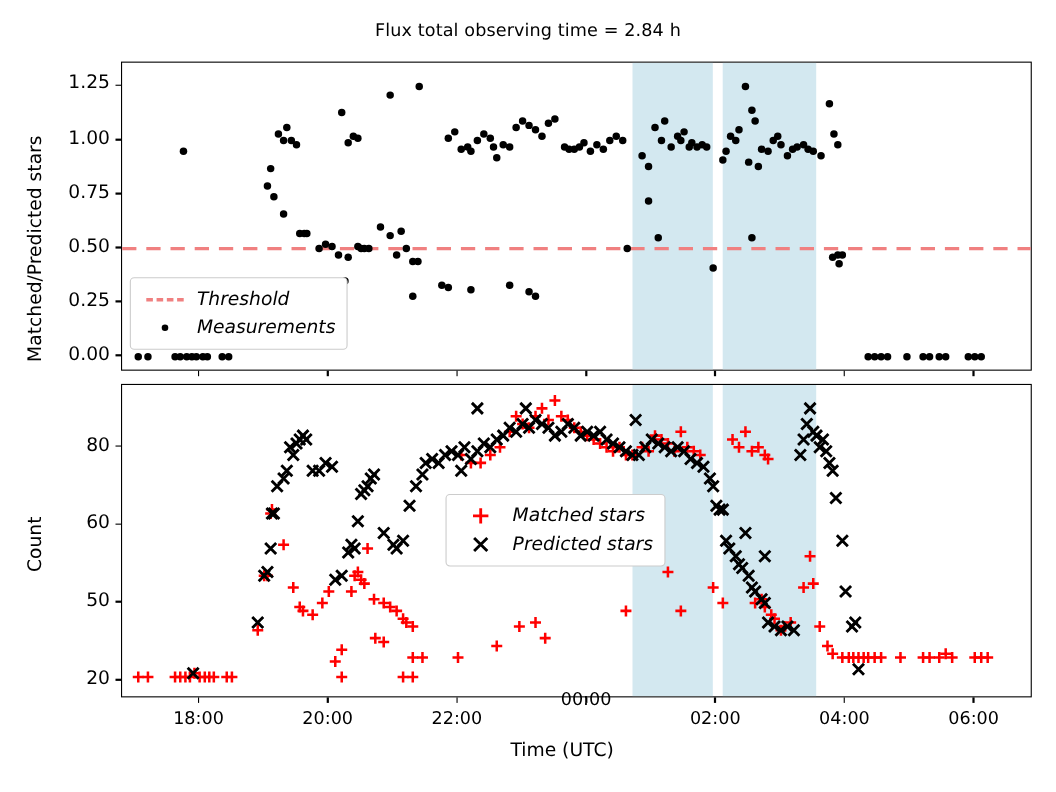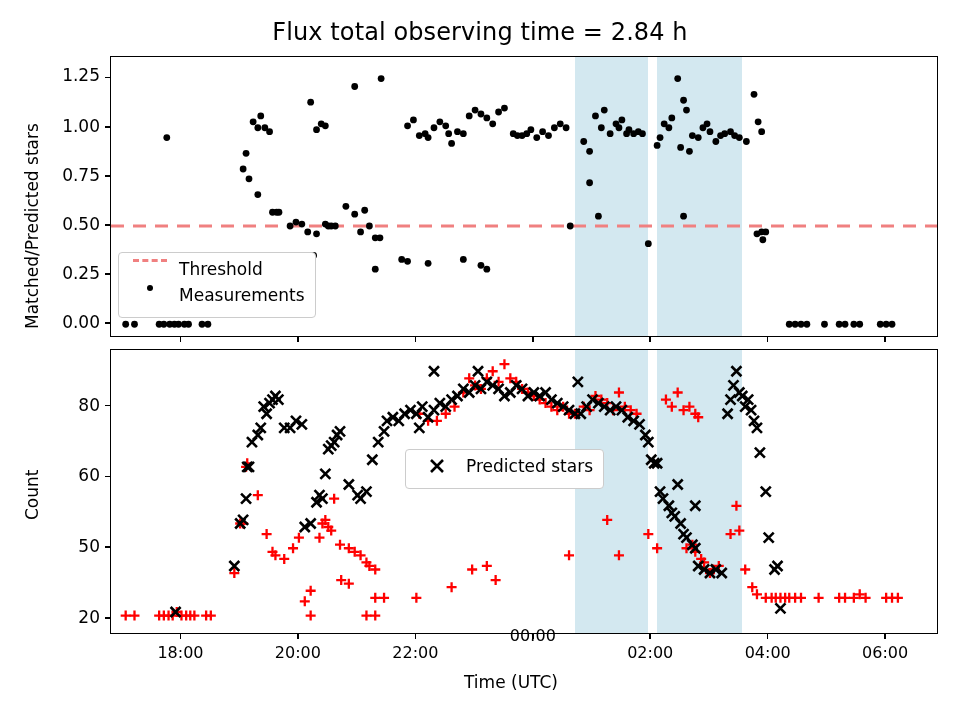--- a/index.html
+++ b/index.html
@@ -1,21 +1,21 @@
 <!DOCTYPE html>
 <html><head>
 <meta charset="utf-8">
 <style>
   html,body{margin:0;padding:0;background:#ffffff;}
   body{width:960px;height:720px;font-family:"DejaVu Sans","Liberation Sans",sans-serif;}
   #stage{position:relative;width:960px;height:720px;overflow:hidden;background:#fff;}
 
   .title{
     position:absolute;left:0;top:18px;width:960px;text-align:center;
-    font-size:24px;color:#000;letter-spacing:.1px;
+    font-size:16px;color:#000;letter-spacing:.1px;
   }
 
   
   .panel{position:absolute;box-sizing:border-box;border:1.6px solid #000;background:transparent;overflow:hidden;}
   #panel-top{left:110px;top:56px;width:828px;height:281px;}
   #panel-bot{left:110px;top:349px;width:828px;height:285px;}
 
   .band{position:absolute;top:0;bottom:0;background:#d3e8f0;}
 
   svg.layer{position:absolute;left:0;top:0;width:100%;height:100%;overflow:visible;}
@@ -35,21 +35,21 @@
   .axis-title-x{
     position:absolute;left:0;width:960px;text-align:center;font-size:17px;color:#000;
   }
 
   
   .legend{
     position:absolute;box-sizing:border-box;
     background:#fff;border:1px solid #ccc;border-radius:4px;
     padding:6px 10px 6px 8px;
   }
-  .legend-row{display:flex;align-items:flex-start;height:26px;}
+  .legend-row{display:flex;align-items:center;height:26px;font-style:italic;}
   .legend-key{width:46px;display:flex;align-items:center;justify-content:center;flex:0 0 46px;}
   .legend-text{font-size:17px;color:#000;white-space:nowrap;padding-left:6px;}
 
   .dashkey{width:34px;height:0;border-top:3px dashed #f08080;}
   .dotkey{width:6px;height:6px;border-radius:50%;background:#000;}
 </style>
 </head>
 <body>
 
 <div id="stage">
@@ -486,20 +486,28 @@
         <path d="M664.4468085106383 253.4472049689441 L674.4468085106383 263.4472049689441 M674.4468085106383 253.4472049689441 L664.4468085106383 263.4472049689441" stroke="#000000" stroke-width="2.6" fill="none"></path>
       </svg>
   </div>
 
   <div class="axis-title-y" id="ylab-bot" style="left: 22px; top: 519.5px;">Count</div>
 
   <div class="legend" id="legend-bot" style="left: 405px; top: 449px;">
     <div class="legend-row">
       <span class="legend-key">
         <svg width="20" height="20" viewBox="0 0 20 20">
+            <path d="M10 3 V17 M3 10 H17" stroke="#ff0000" stroke-width="2.6" fill="none"></path>
+          </svg>
+      </span>
+      <span class="legend-text">Matched stars</span>
+    </div>
+    <div class="legend-row">
+      <span class="legend-key">
+        <svg width="20" height="20" viewBox="0 0 20 20">
             <path d="M4 4 L16 16 M16 4 L4 16" stroke="#000000" stroke-width="2.6" fill="none"></path>
           </svg>
       </span>
       <span class="legend-text">Predicted stars</span>
     </div>
   </div>
 
   <div id="axes-decor">
       <div class="tick tick-v" style="left: 179.668px; top: 337px;"></div>
       <div class="tick tick-v" style="left: 179.668px; top: 634px;"></div>

